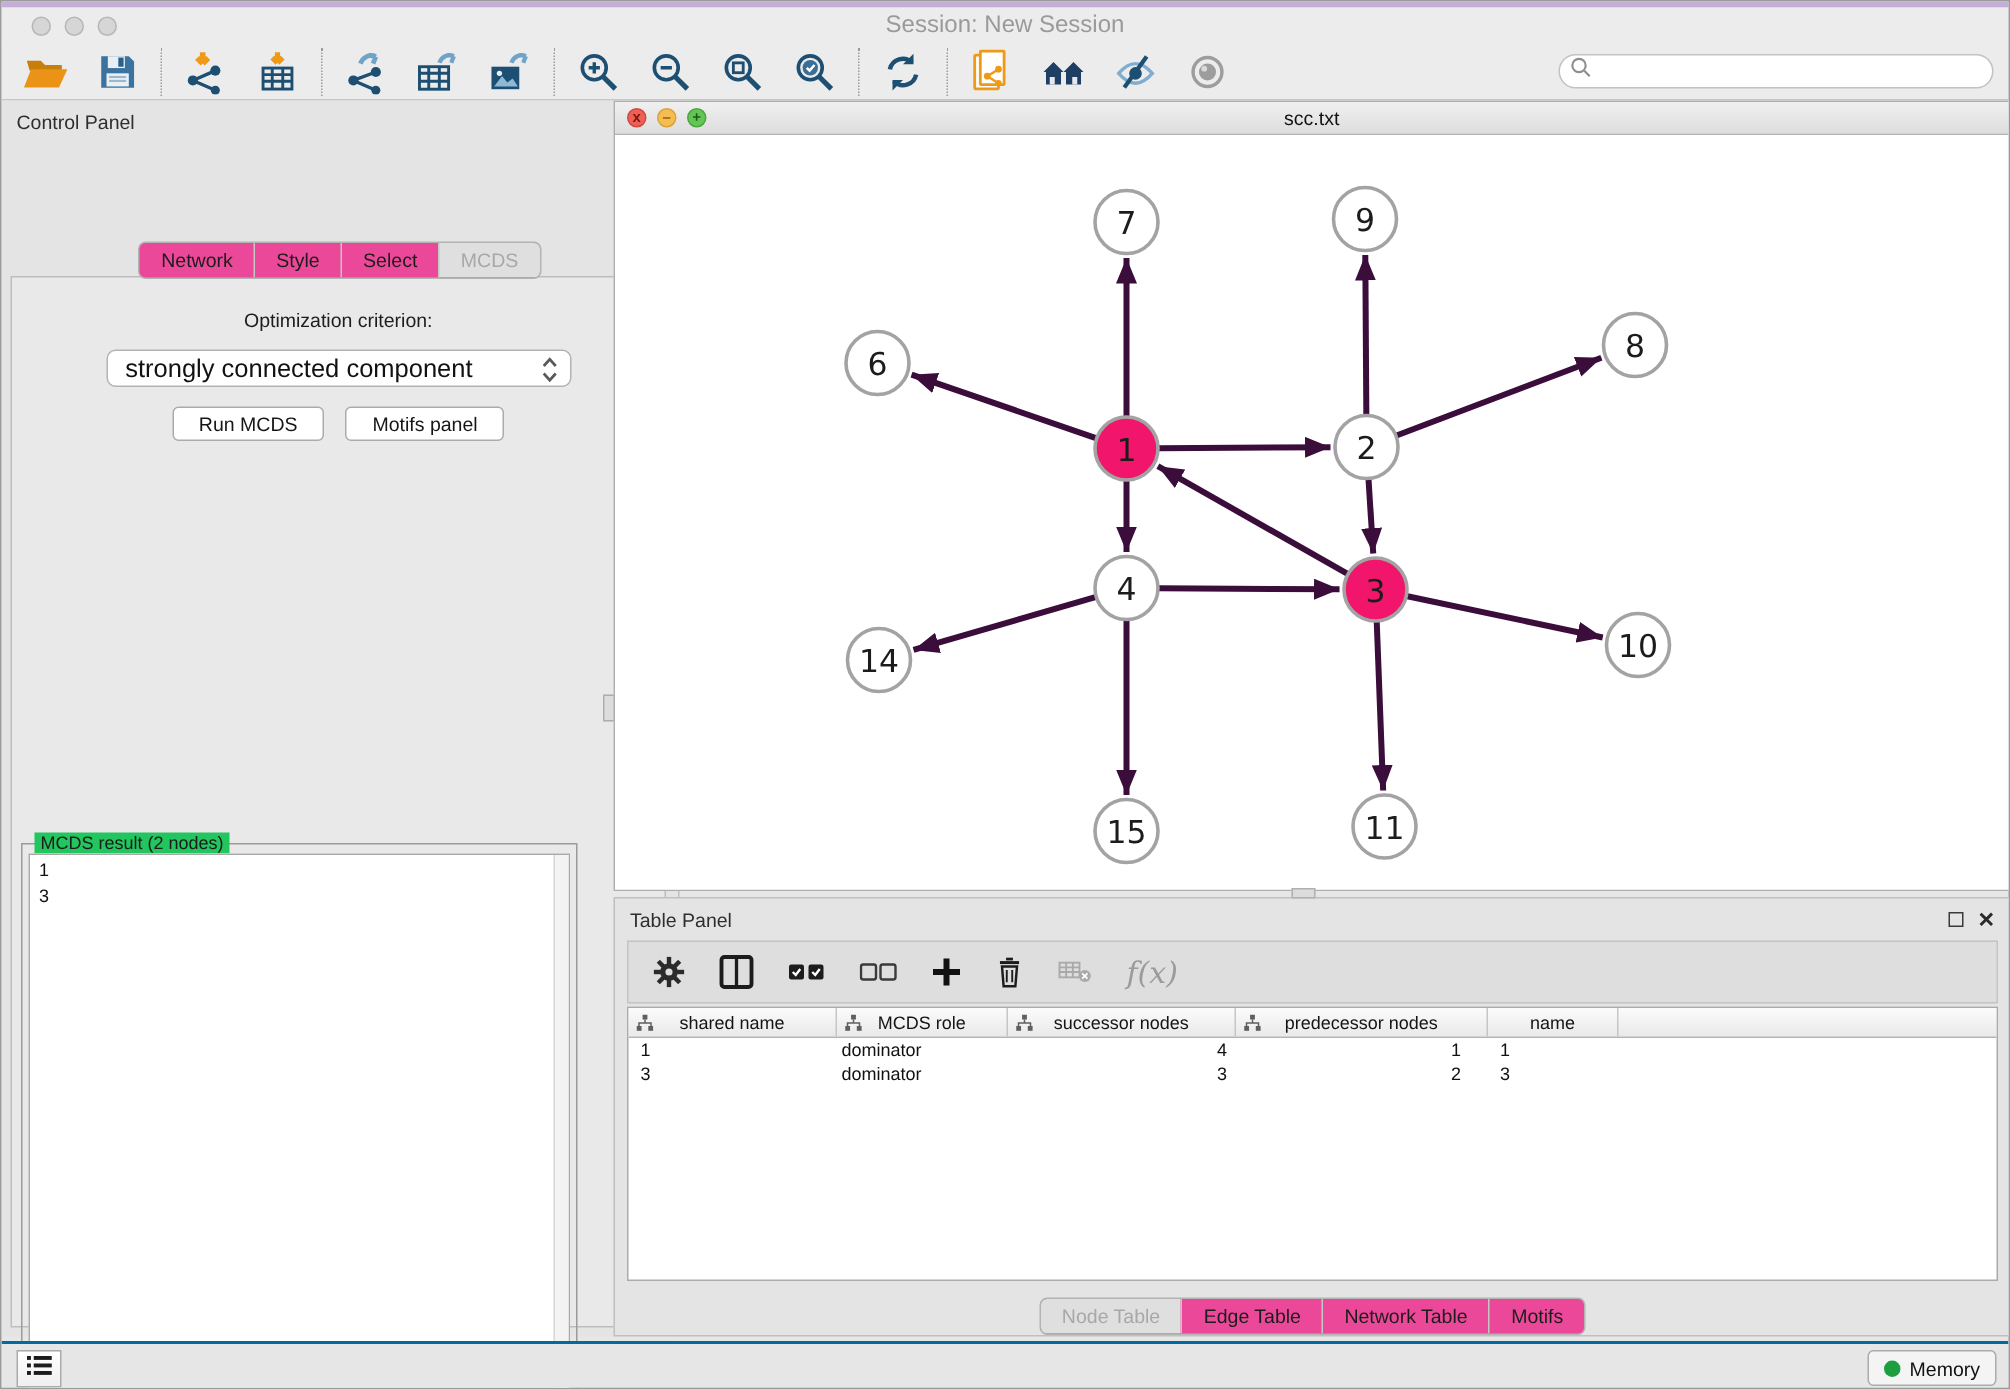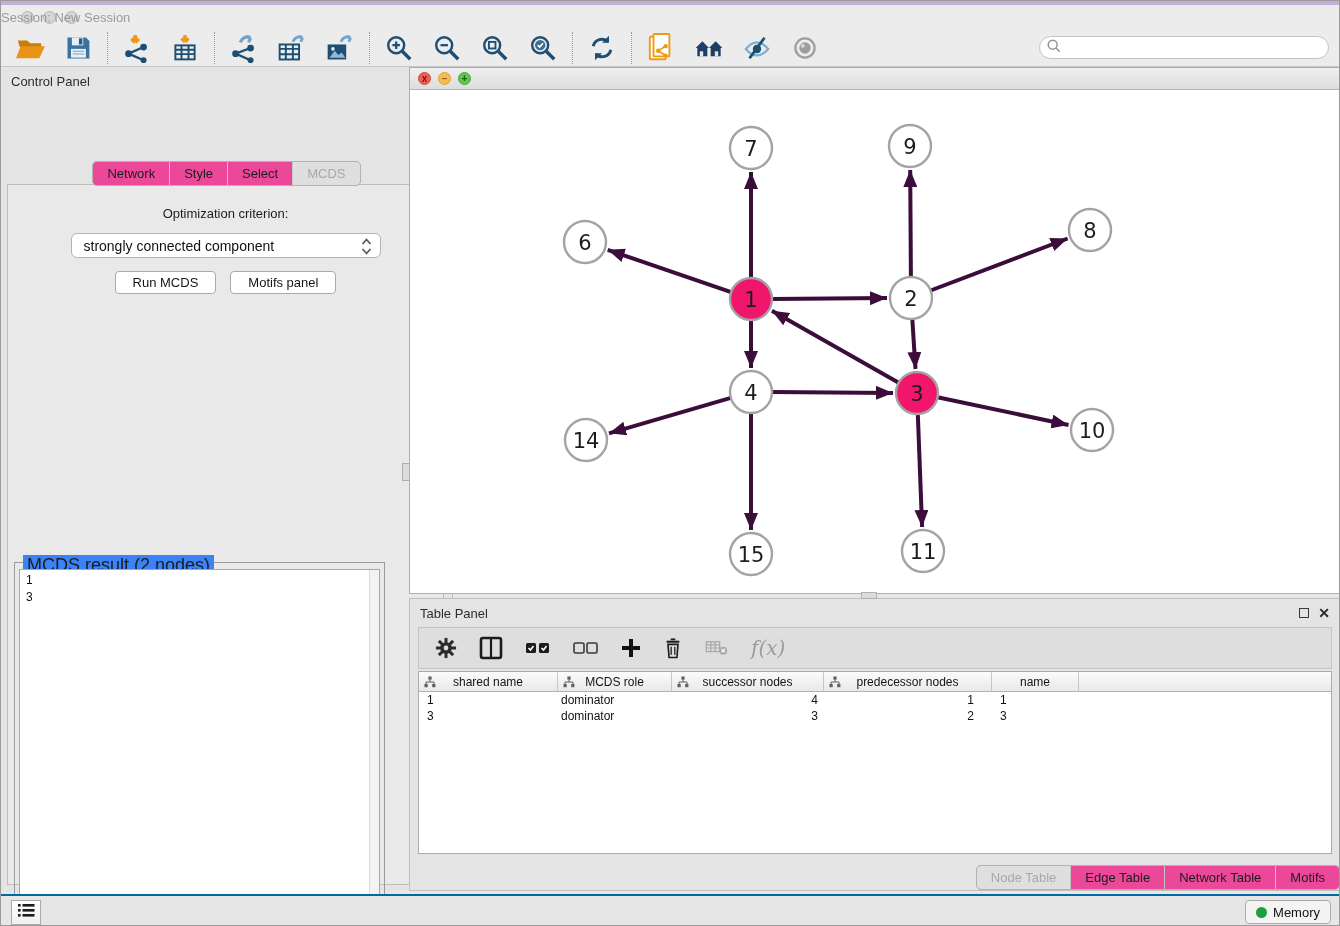--- a/index.html
+++ b/index.html
@@ -4,21 +4,21 @@
 <style>
   * { margin:0; padding:0; box-sizing:border-box; }
   html,body { width:1340px; height:926px; font-family:"Liberation Sans", sans-serif; background:#b9b9b9; }
   .app { position:relative; width:1340px; height:926px; background:#e7e7e7; border:1px solid #9a9a9a; overflow:hidden; }
 
   
   .top-strip { position:absolute; left:0; top:0; width:100%; height:4px; background:#c5aed6; }
   .titlebar { position:absolute; left:0; top:4px; width:100%; height:24px; background:#ececec; display:flex; align-items:center; }
   .traffic { display:flex; gap:9px; margin-left:20px; }
   .tl-dot { width:13px; height:13px; border-radius:50%; background:#d6d6d6; border:1px solid #b7b7b7; }
-  .win-title { position:absolute; left:0; right:0; text-align:left; color:#9a9a9a; font-size:13px; }
+  .win-title { position:absolute; left:0; right:0; text-align:center; color:#9a9a9a; font-size:16px; }
 
   
   .toolbar { position:absolute; left:0; top:28px; width:100%; height:38px; background:#ececec; border-bottom:1px solid #c6c6c6; display:flex; align-items:center; }
   .tb-group { display:flex; align-items:center; gap:18px; padding:0 14px; height:32px; }
   .tb-sep { border-left:1px dotted #9a9a9a; height:32px; }
   .tb-btn { width:30px; height:30px; display:flex; align-items:center; justify-content:center; }
   .tb-spacer { flex:1; }
   .searchbox { width:290px; height:23px; background:#fff; border:1px solid #c2c2c2; border-radius:12px; margin-right:10px; display:flex; align-items:center; padding-left:6px; }
 
   
@@ -30,27 +30,27 @@
   .close-ic { font-size:14px; font-weight:bold; color:#2a2a2a; line-height:1; }
 
   .seg { display:inline-flex; border:1px solid #b3b3b3; border-radius:5px; overflow:hidden; background:#ec4899; }
   .seg .tab { padding:4px 14px; font-size:13px; color:#1c1c1c; border-left:1px solid #c6c6c6; white-space:nowrap; }
   .seg .tab:first-child { border-left:none; }
   .seg .tab.active { background:#dfdfdf; color:#a8a8a8; }
   .cp-tabs-row { position:absolute; left:0; top:94px; width:100%; text-align:center; z-index:2; }
 
   .cp-content { position:absolute; left:6px; right:8px; top:117px; bottom:6px; background:#e9e9e9; border:1px solid #bdbdbd; }
   .opt-label { margin-top:21px; text-align:center; font-size:13px; color:#1d1d1d; }
-  .dropdown { position:relative; margin:12px auto 0 auto; width:310px; height:25px; background:#fff; border:1px solid #b3b3b3; border-radius:6px; display:flex; align-items:center; font-size:14px; color:#111; padding-left:12px; }
+  .dropdown { position:relative; margin:12px auto 0 auto; width:310px; height:25px; background:#fff; border:1px solid #b3b3b3; border-radius:6px; display:flex; align-items:center; font-size:17px; color:#111; padding-left:12px; }
   .dd-stepper { position:absolute; right:8px; top:4px; }
   .btn-row { margin-top:13px; display:flex; justify-content:center; gap:14px; }
   .btn { height:23px; padding:0 17px; background:#fff; border:1px solid #ababab; border-radius:4px; font-size:13px; color:#161616; display:flex; align-items:center; }
 
   .fieldset { position:absolute; left:6px; top:377px; width:371px; height:379px; border:1px solid #9b9b9b; }
-  .fieldset-legend { position:absolute; left:8px; top:-8px; background:#3b82f6; padding:0 4px; font-size:18px; color:#1c1c1c; }
+  .fieldset-legend { position:absolute; left:8px; top:-8px; background:#22c55e; padding:0 4px; font-size:12px; color:#1c1c1c; }
   .result-list { position:absolute; left:4px; right:4px; top:6px; bottom:4px; background:#fff; border:1px solid #a9a9a9; font-size:12px; color:#111; padding:2px 0 0 6px; line-height:17px; }
   .result-scrollbar { position:absolute; right:0; top:0; bottom:0; width:10px; background:#f3f3f3; border-left:1px solid #d8d8d8; }
 
   
   .v-grip { position:absolute; left:401px; top:462px; width:8px; height:18px; background:#dcdcdc; border:1px solid #adadad; z-index:3; }
 
   
   .net-window { position:absolute; left:408px; top:66px; width:931px; height:527px; background:#fff; border:1px solid #aeaeae; }
   .net-titlebar { position:relative; height:22px; background:linear-gradient(#f0f0f0,#dddddd); border-bottom:1px solid #b4b4b4; display:flex; align-items:center; }
   .net-lights { display:flex; gap:7px; margin-left:8px; }
@@ -69,21 +69,21 @@
   .tp-ic { display:flex; align-items:center; justify-content:center; }
   .fx-label { font-family:"DejaVu Serif", serif; font-style:italic; font-size:20px; color:#9b9b9b; }
   .table-wrap { position:absolute; left:8px; right:8px; top:72px; height:183px; background:#fff; border:1px solid #ababab; overflow:hidden; }
   .thead { display:flex; height:20px; background:linear-gradient(#fbfbfb,#e9e9e9); border-bottom:1px solid #b3b3b3; }
   .th { position:relative; display:flex; align-items:center; justify-content:center; font-size:12px; color:#141414; border-right:1px solid #c6c6c6; }
   .th .tree-ic { position:absolute; left:5px; top:4px; }
   .th.c0{width:139px} .th.c1{width:114px} .th.c2{width:152px} .th.c3{width:168px} .th.c4{width:87px}
   .tr { display:flex; height:16px; align-items:center; }
   .td { font-size:12px; color:#111; overflow:hidden; white-space:nowrap; }
   .td.c0{width:139px; padding-left:8px} .td.c1{width:114px; padding-left:3px} .td.c2{width:152px; text-align:right; padding-right:6px} .td.c3{width:168px; text-align:right; padding-right:18px} .td.c4{width:87px; padding-left:8px}
-  .tp-tabs-row { position:absolute; left:0; right:0; top:266px; text-align:right; }
+  .tp-tabs-row { position:absolute; left:0; right:0; top:266px; text-align:center; }
 
   
   .status-bar { position:absolute; left:0; top:893px; width:100%; height:33px; background:#e6e6e6; border-top:2px solid #0369a1; }
   .list-btn { position:absolute; left:10px; top:4px; width:30px; height:25px; background:linear-gradient(#ffffff,#efefef); border:1px solid #ababab; display:flex; align-items:center; justify-content:center; }
   .memory-btn { position:absolute; right:8px; top:4px; height:24px; background:#f4f4f4; border:1px solid #ababab; border-radius:4px; display:flex; align-items:center; gap:6px; padding:0 10px; font-size:13px; color:#111; }
   .mem-dot { width:11px; height:11px; border-radius:50%; background:#1e9e3e; }
 </style>
 </head>
 <body>
 
@@ -300,20 +300,21 @@
   </div>
   <div class="v-grip"></div>
 
   <div class="net-window">
     <div class="net-titlebar">
       <div class="net-lights">
         <div class="nl nl-close">x</div>
         <div class="nl nl-min">–</div>
         <div class="nl nl-max">+</div>
       </div>
+      <div class="net-title">scc.txt</div>
     </div>
     <svg class="net-canvas" id="graph-svg" viewBox="0 0 929 503">
         <defs>
           <marker id="arw" markerUnits="userSpaceOnUse" markerWidth="18" markerHeight="14" refX="17" refY="7" orient="auto">
             <path d="M0,0 L17,7 L0,14 Z" fill="#3a0d3b"></path>
           </marker>
         </defs>
         <line x1="341.0" y1="188.0" x2="341.0" y2="82.0" stroke="#3a0d3b" stroke-width="4" marker-end="url(#arw)"></line>
         <line x1="321.1" y1="202.2" x2="197.7" y2="159.8" stroke="#3a0d3b" stroke-width="4" marker-end="url(#arw)"></line>
         <line x1="362.0" y1="208.9" x2="477.0" y2="208.1" stroke="#3a0d3b" stroke-width="4" marker-end="url(#arw)"></line>

